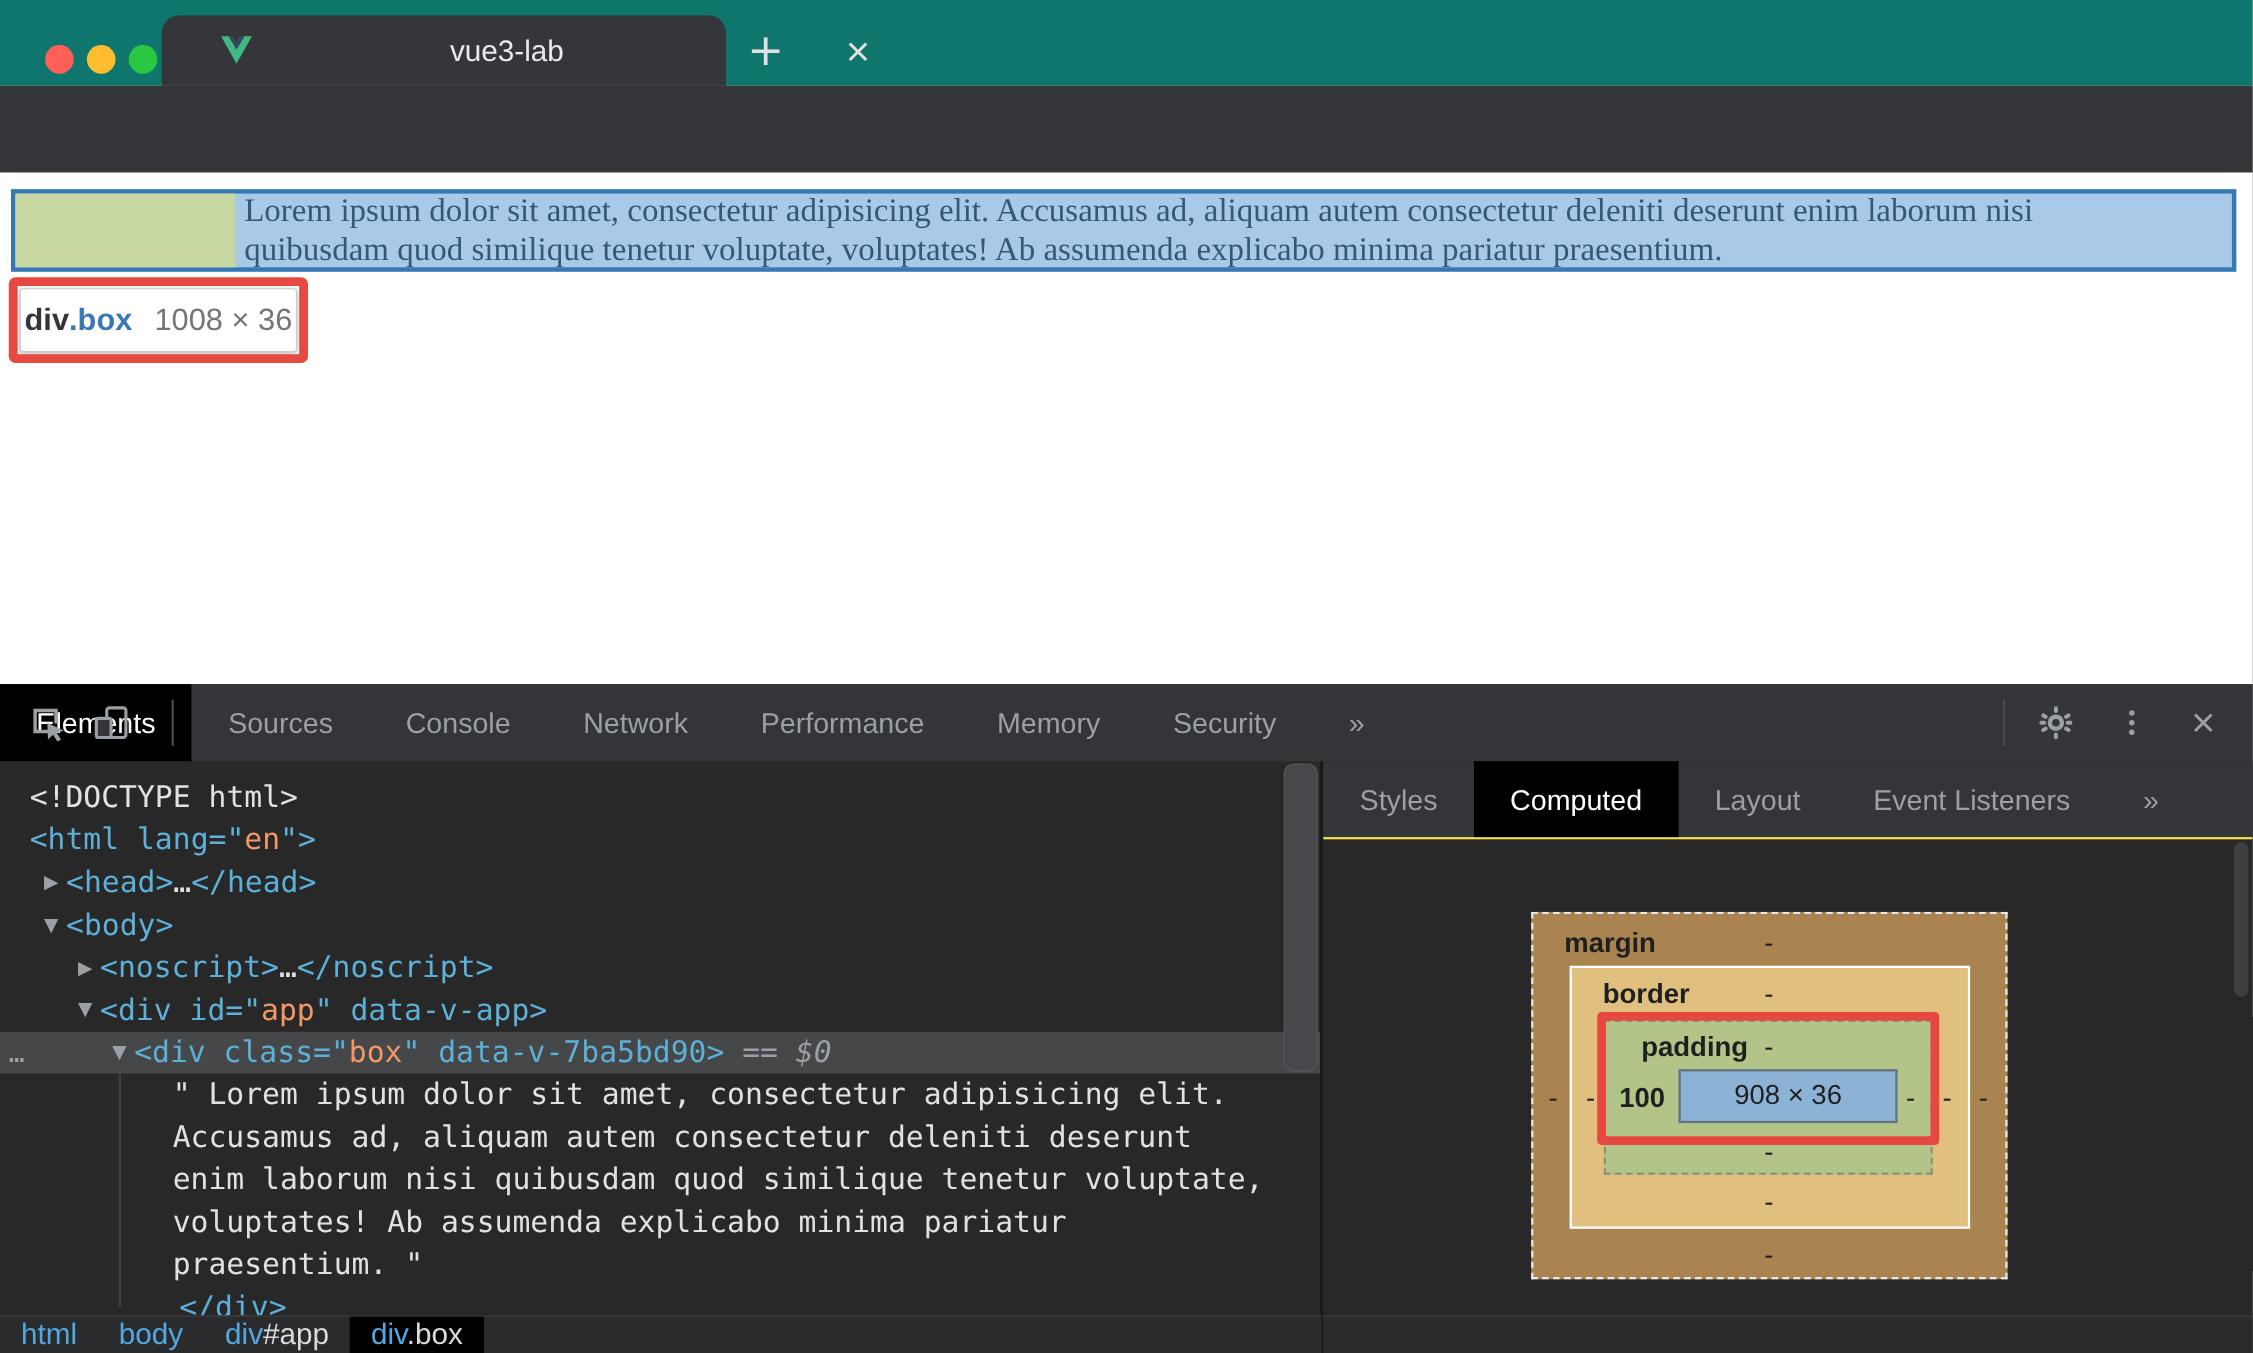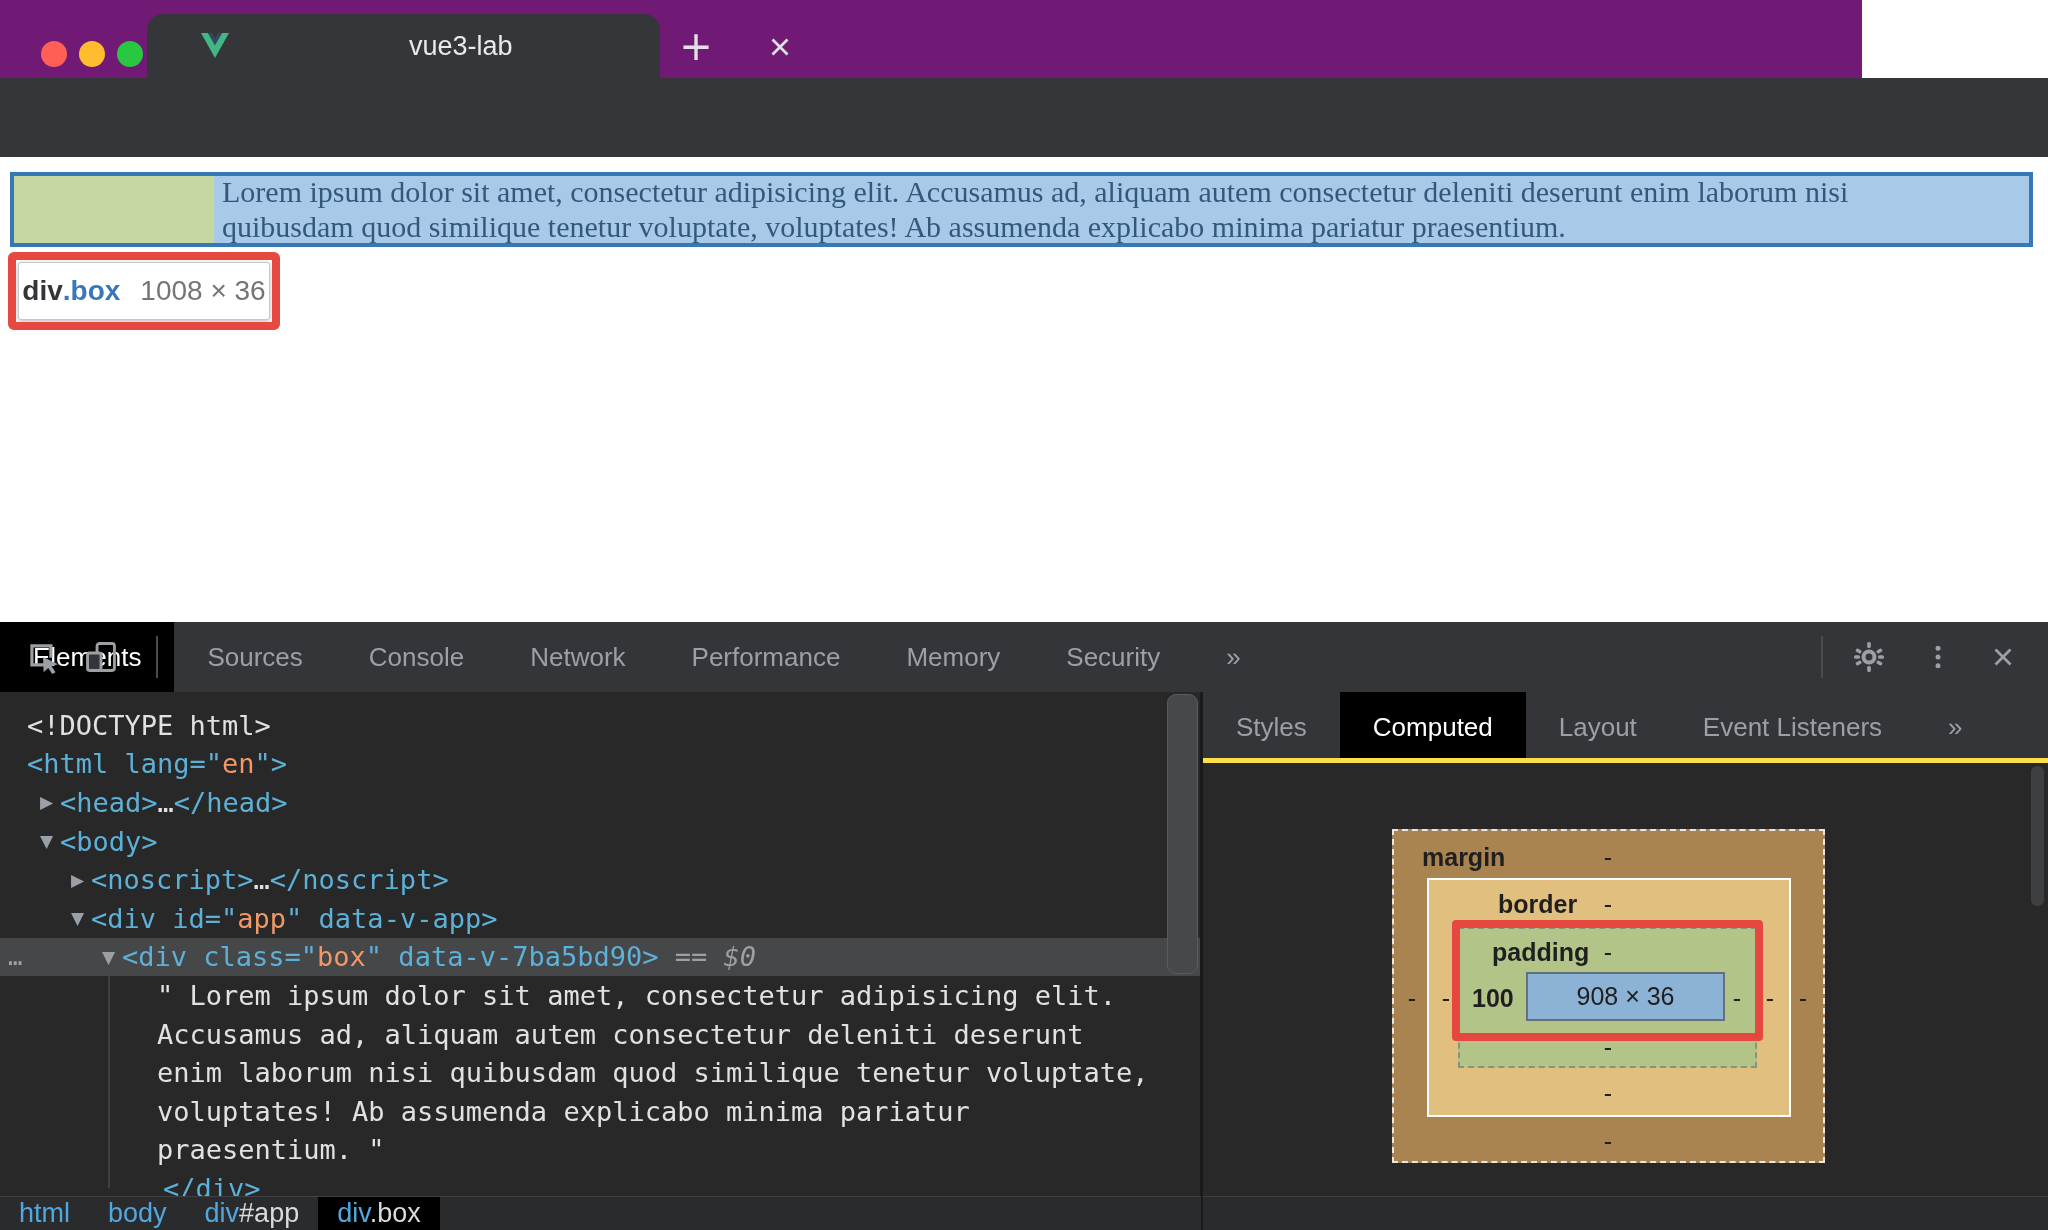--- a/index.html
+++ b/index.html
@@ -2,21 +2,21 @@
 <html><head>
 <meta charset="utf-8">
 <style>
   * { margin:0; padding:0; box-sizing:border-box; }
   html,body { background:#111; }
   #screen { position:relative; width:2048px; height:1230px; overflow:hidden;
             font-family:"Liberation Sans", sans-serif; background:#fff; }
   .abs { position:absolute; }
 
   
-  .tabstrip { left:0; top:0; width:1862px; height:78px; background:#701a75; }
+  .tabstrip { left:0; top:0; width:2048px; height:78px; background:#0f766e; }
   .tl { border-radius:50%; width:26px; height:26px; top:41px; }
   .tab { left:147px; top:14px; width:513px; height:64px; background:#35363a;
          border-radius:16px 16px 0 0; }
   .tab-title { left:262px; top:0; height:64px; line-height:64px; color:#e8eaed; font-size:27px; }
   .tab-close { left:618px; top:18px; width:30px; height:30px; }
   .newtab { left:676px; top:26px; width:40px; height:40px; color:#dfe1e3;
             font-size:40px; line-height:40px; text-align:center; font-family:"DejaVu Sans",sans-serif; }
 
   .toolbar { left:0; top:78px; width:2048px; height:79px; background:#35363a; }
   .navglyph { font-family:"DejaVu Sans",sans-serif; font-size:34px; color:#e8eaed;
@@ -73,21 +73,21 @@
   
   .crumbs { left:0; top:574px; width:1201px; height:34px; background:#2a2b2d;
             border-top:1px solid #3e4043; display:flex; font-size:27px; }
   .crumb { padding:0 19px; line-height:33px; white-space:nowrap; }
   .crumb.active { background:#000; }
   .cb { color:#52a7e0; } .cw { color:#d8dadd; }
 
   
   .sidebar { left:1203px; top:70px; width:845px; height:538px; background:#282828; }
   .sb-tabs { left:0; top:0; width:845px; height:71px; background:#333539;
-             border-bottom:5px solid #fde047; display:flex; }
+             border-bottom:2px solid #fde047; display:flex; }
   .sb-tabs .dt-tab { line-height:71px; }
   .sb-bottom { left:0; top:504px; width:845px; height:34px; background:#2a2b2d; border-top:1px solid #3e4043; }
   .sb-sb { left:828px; top:74px; width:13px; height:140px; background:#3d3f41; border-radius:6px; }
 
   
   .bm { font-size:25px; color:#1f1f1f; }
   .bm-margin  { left:189px; top:137px; width:433px; height:334px; background:#aa8450; border:2px dashed #e8e8e8; }
   .bm-border  { left:224px; top:186px; width:364px; height:239px; background:#e1c07f; border:2px solid #fff; }
   .bm-padding { left:255px; top:235px; width:299px; height:141px; background:#b2c488; border:2px dashed #8f9079; }
   .bm-content { left:323px; top:280px; width:199px; height:49px; background:#8cb2d5; border:2px solid #64707a;
@@ -299,21 +299,21 @@
 
       <div class="abs bm bm-margin"></div>
       <div class="abs bm bm-border"></div>
       <div class="abs bm bm-padding"></div>
       <div class="abs bm bm-content">
         <span class="bm">908 × 36</span>
       </div>
       <div class="abs bm-red"></div>
 
       <span class="abs bm bm-lab" style="left:219px; top:151px;">margin</span>
-      <span class="abs bm bm-lab" style="left:254px; top:198px;margin-left:41px;">border</span>
+      <span class="abs bm bm-lab" style="left:254px; top:198px;">border</span>
       <span class="abs bm bm-lab" style="left:289px; top:246px;">padding</span>
       <span class="abs bm bm-lab" style="left:269px; top:292px; width:50px; text-align:left;">100</span>
 
       <span class="abs bm bm-dash" style="left:393px; top:151px;">-</span>
       <span class="abs bm bm-dash" style="left:393px; top:198px;">-</span>
       <span class="abs bm bm-dash" style="left:393px; top:246px;">-</span>
       <span class="abs bm bm-dash" style="left:393px; top:341px;">-</span>
       <span class="abs bm bm-dash" style="left:393px; top:387px;">-</span>
       <span class="abs bm bm-dash" style="left:393px; top:435px;">-</span>
       <span class="abs bm bm-dash" style="left:197px; top:292px;">-</span>

